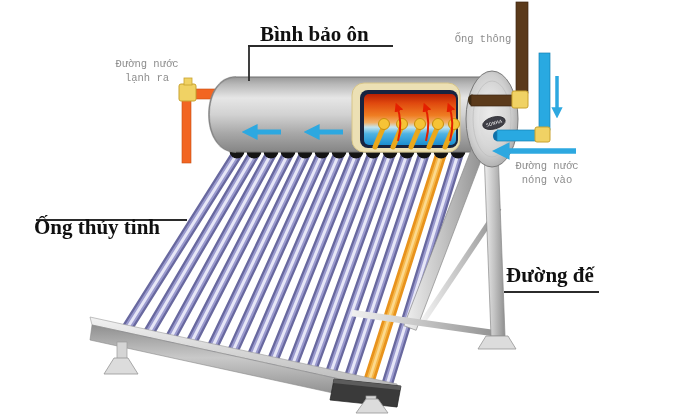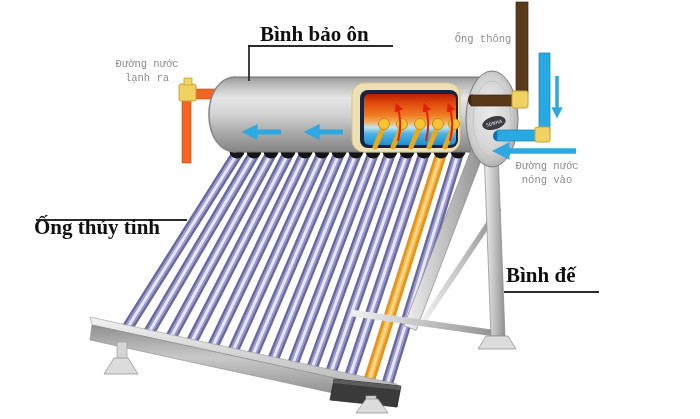--- a/index.html
+++ b/index.html
@@ -238,15 +238,15 @@
   <span>lạnh ra</span>
 </div>
 
 <div class="small-label" style="left:497px;top:159px;width:100px;">
   <span>Đường nước</span>
   <span>nóng vào</span>
 </div>
 
 <div class="big-label" style="left:34px;top:202px;width:152px;margin-top:13px;">Ống thủy tinh</div>
 
-<div class="big-label" style="left:506px;top:263px;width:110px;">Bình đế</div>
+<div class="big-label" style="left:506px;top:263px;width:110px;">Đường đế</div>
 
 </div>
 
 </body></html>

